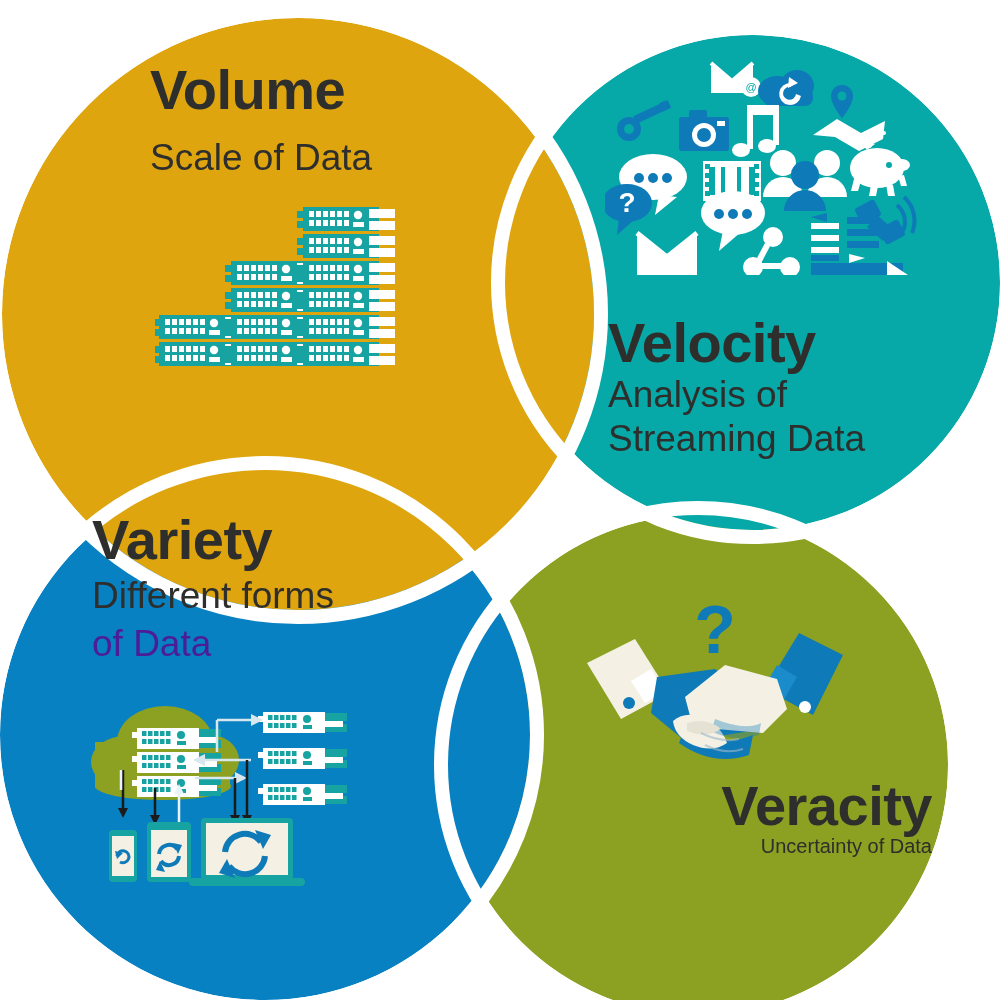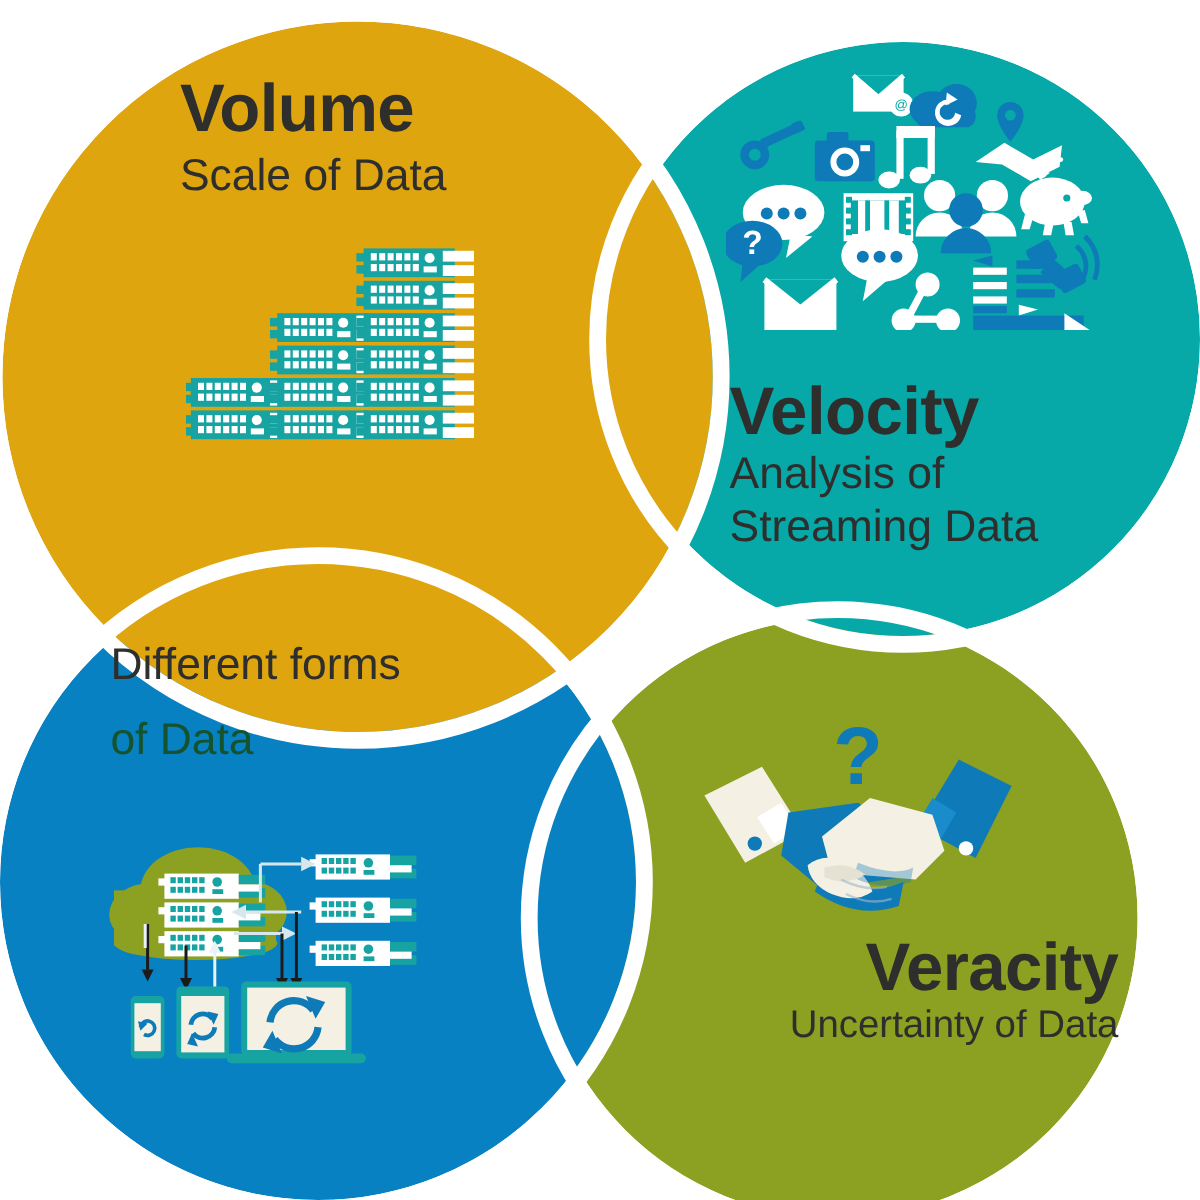--- a/index.html
+++ b/index.html
@@ -54,33 +54,33 @@
   }
   .subtitle{
     color:var(--ink);
     line-height:1.08;
     font-weight:normal;
   }
   .textblock{position:absolute;z-index:20;}
 
   #t-volume{left:150px;top:62px;width:420px;text-align:left;}
   #t-volume .title{font-size:56px;}
-  #t-volume .subtitle{font-size:37px;margin-top:8px;}
+  #t-volume .subtitle{font-size:37px;margin-top:20px;}
 
   #t-velocity{left:608px;top:315px;width:400px;text-align:left;}
   #t-velocity .title{font-size:56px;}
   #t-velocity .subtitle{font-size:37px;margin-top:4px;}
 
   #t-variety{left:92px;top:512px;width:400px;text-align:left;}
   #t-variety .title{font-size:56px;}
-  #t-variety .subtitle{font-size:37px;margin-top:22px;}
+  #t-variety .subtitle{font-size:37px;margin-top:8px;}
 
   #t-veracity{left:512px;top:778px;width:420px;text-align:right;}
   #t-veracity .title{font-size:56px;}
-  #t-veracity .subtitle{font-size:32px;margin-top:2px;margin-left:40px;}
+  #t-veracity .subtitle{font-size:20px;margin-top:2px;margin-left:40px;}
 
   .art{position:absolute;z-index:18;}
   #art-volume   {left:155px;top:205px;}
   #art-velocity {left:605px;top:55px;}
   #art-variety  {left:85px;top:690px;}
   #art-veracity {left:565px;top:605px;}
 </style>
 </head>
 <body>
 
@@ -475,22 +475,23 @@
     <div class="subtitle" style="color: rgb(46, 46, 44);">Scale of Data</div>
   </div>
 
   <div class="textblock" id="t-velocity">
     <div class="title" style="color: rgb(46, 46, 44);">Velocity</div>
     <div class="subtitle" style="color: rgb(46, 46, 44);">Analysis of</div>
     <div class="subtitle" style="color: rgb(46, 46, 44);">Streaming Data</div>
   </div>
 
   <div class="textblock" id="t-variety">
+    <div class="title" style="color: rgb(46, 46, 44);">Variety</div>
     <div class="subtitle" style="color: rgb(46, 46, 44);">Different forms</div>
-    <div class="subtitle" style="color: #14532d;">of Data</div>
+    <div class="subtitle" style="color: #4c1d95;">of Data</div>
   </div>
 
   <div class="textblock" id="t-veracity">
     <div class="title" style="color: rgb(46, 46, 44);">Veracity</div>
     <div class="subtitle" style="color: rgb(46, 46, 44);">Uncertainty of Data</div>
   </div>
 
 </div>
 
 </body></html>

